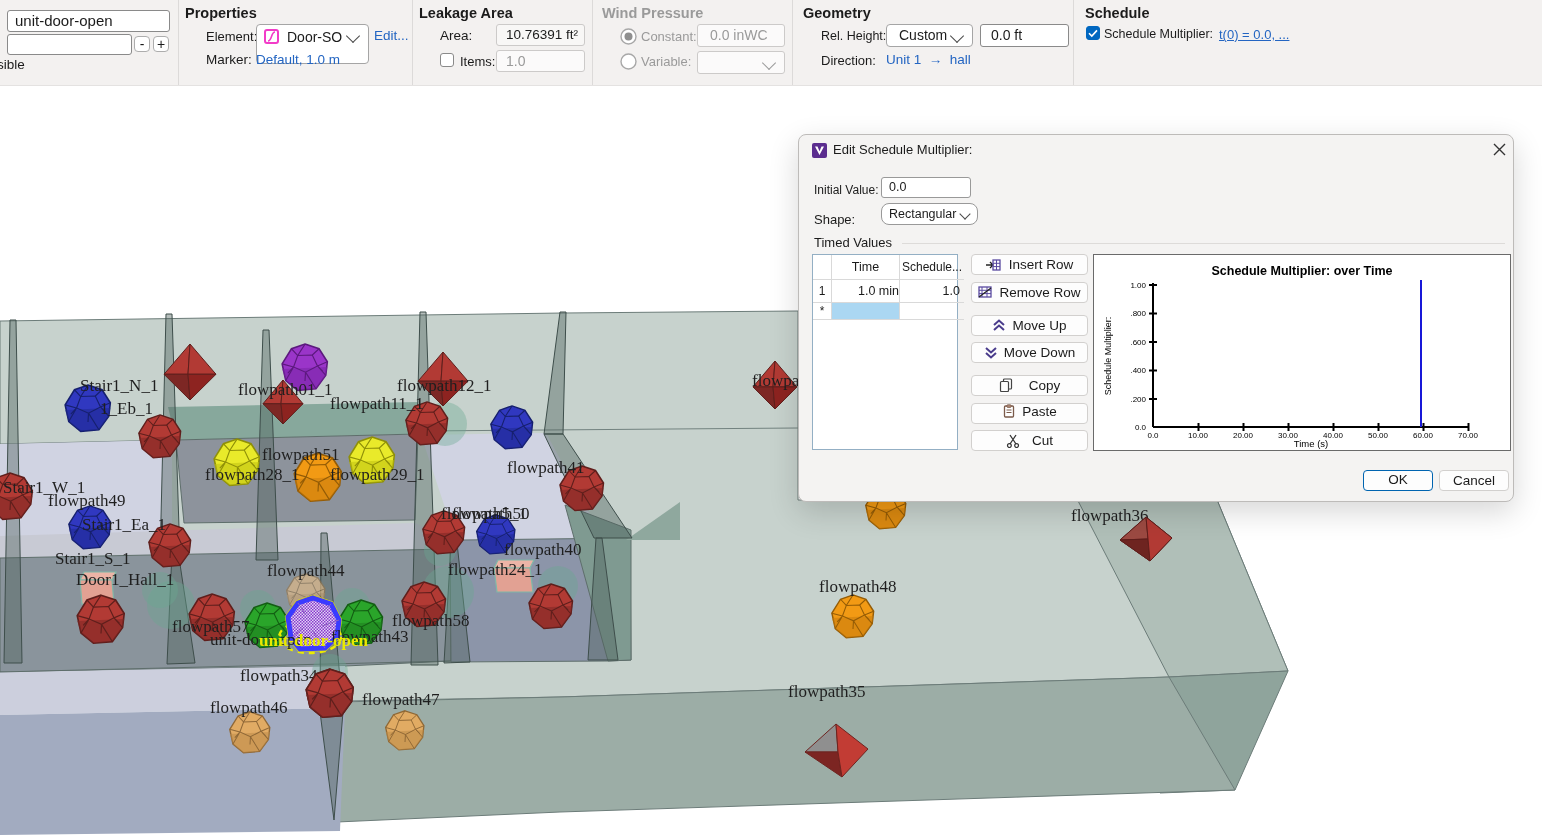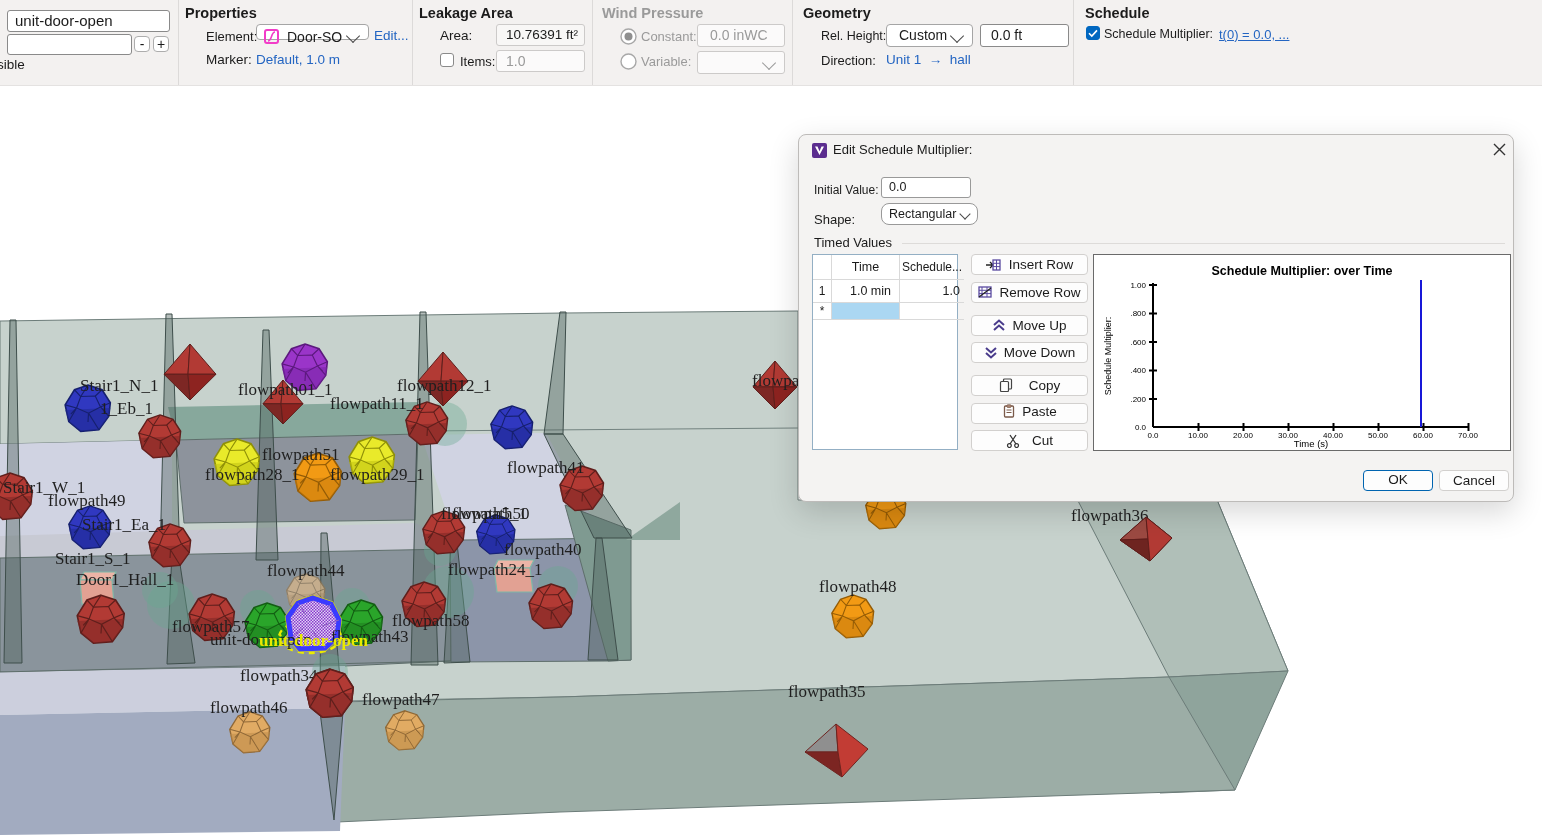--- a/index.html
+++ b/index.html
@@ -20,21 +20,21 @@
 
 <div class="ribbon">
  <div class="inp" style="left:7px;top:10px;width:163px;height:22px;line-height:20px;padding-left:7px;font-size:15px">unit-door-open</div>
  <div class="inp" style="left:7px;top:34px;width:125px;height:21px"></div>
  <div class="inp" style="left:134px;top:36px;width:16px;height:16px;border-radius:4px;border-color:#adadad;text-align:center;line-height:14px;font-size:14px">-</div>
  <div class="inp" style="left:153px;top:36px;width:16px;height:16px;border-radius:4px;border-color:#adadad;text-align:center;line-height:14px;font-size:14px">+</div>
  <div class="lbl" style="left:-3px;top:57px">sible</div>
  <div class="sep" style="left:178px"></div>
  <div class="lbl bold" style="left:185px;top:5px">Properties</div>
  <div class="lbl" style="left:206px;top:29px;font-size:13px">Element:</div>
- <div class="inp" style="left:256px;top:24px;width:113px;height:16px;border-radius:4px;border-color:#a5a5a5">
+ <div class="inp" style="left:256px;top:24px;width:113px;height:40px;border-radius:4px;border-color:#a5a5a5">
    <svg style="position:absolute;left:7px;top:4px" width="15" height="15">
         <rect x="1" y="1" width="13" height="13" rx="2" fill="none" stroke="#f23cc8" stroke-width="2"></rect>
         <path d="M4 12 C8 12 7 3 11 3" fill="none" stroke="#f23cc8" stroke-width="1.6"></path>
       </svg>
    <span style="position:absolute;left:30px;top:4px;font-size:14px">Door-SO</span>
    <span class="chev" style="position:absolute;right:10px;top:6px"></span>
  </div>
  <div class="lbl blue" style="left:374px;top:28px">Edit...</div>
  <div class="lbl" style="left:206px;top:52px">Marker:</div>
  <div class="lbl blue" style="left:256px;top:52px">Default, 1.0 m</div>
@@ -464,21 +464,21 @@
  <div class="abs" style="left:13px;top:119px;width:146px;height:196px;background:#fff;border:1px solid #93afc4;box-sizing:border-box">
   <table style="border-collapse:collapse;font-size:12.5px;color:#1b1b1b;width:145px;table-layout:fixed">
    <tbody>
           <tr style="height:24px">
             <td style="width:16px;border:1px solid #d9d9d9;border-top:none;border-left:none"></td>
             <td style="width:65px;border:1px solid #d9d9d9;border-top:none;text-align:center">Time</td>
             <td style="width:62px;border:1px solid #d9d9d9;border-top:none;border-right:none;text-align:center;font-size:12px">Schedule...</td>
           </tr>
    <tr style="height:23px">
             <td style="border:1px solid #d9d9d9;border-left:none;text-align:center;font-size:12px">1</td>
-            <td style="border:1px solid #d9d9d9;text-align:right;padding-right:8px">1.0 min</td>
+            <td style="border:1px solid #d9d9d9;text-align:right;padding-right:0">1.0 min</td>
             <td style="border:1px solid #d9d9d9;border-right:none;text-align:right;padding-right:4px">1.0</td>
           </tr>
    <tr style="height:17px">
             <td style="border:1px solid #d9d9d9;border-left:none;text-align:center;font-size:12px">*</td>
             <td style="border:1px solid #d9d9d9;background:#abd7f2"></td>
             <td style="border:1px solid #d9d9d9;border-right:none"></td>
           </tr>
   </tbody>
       </table>
  </div>

